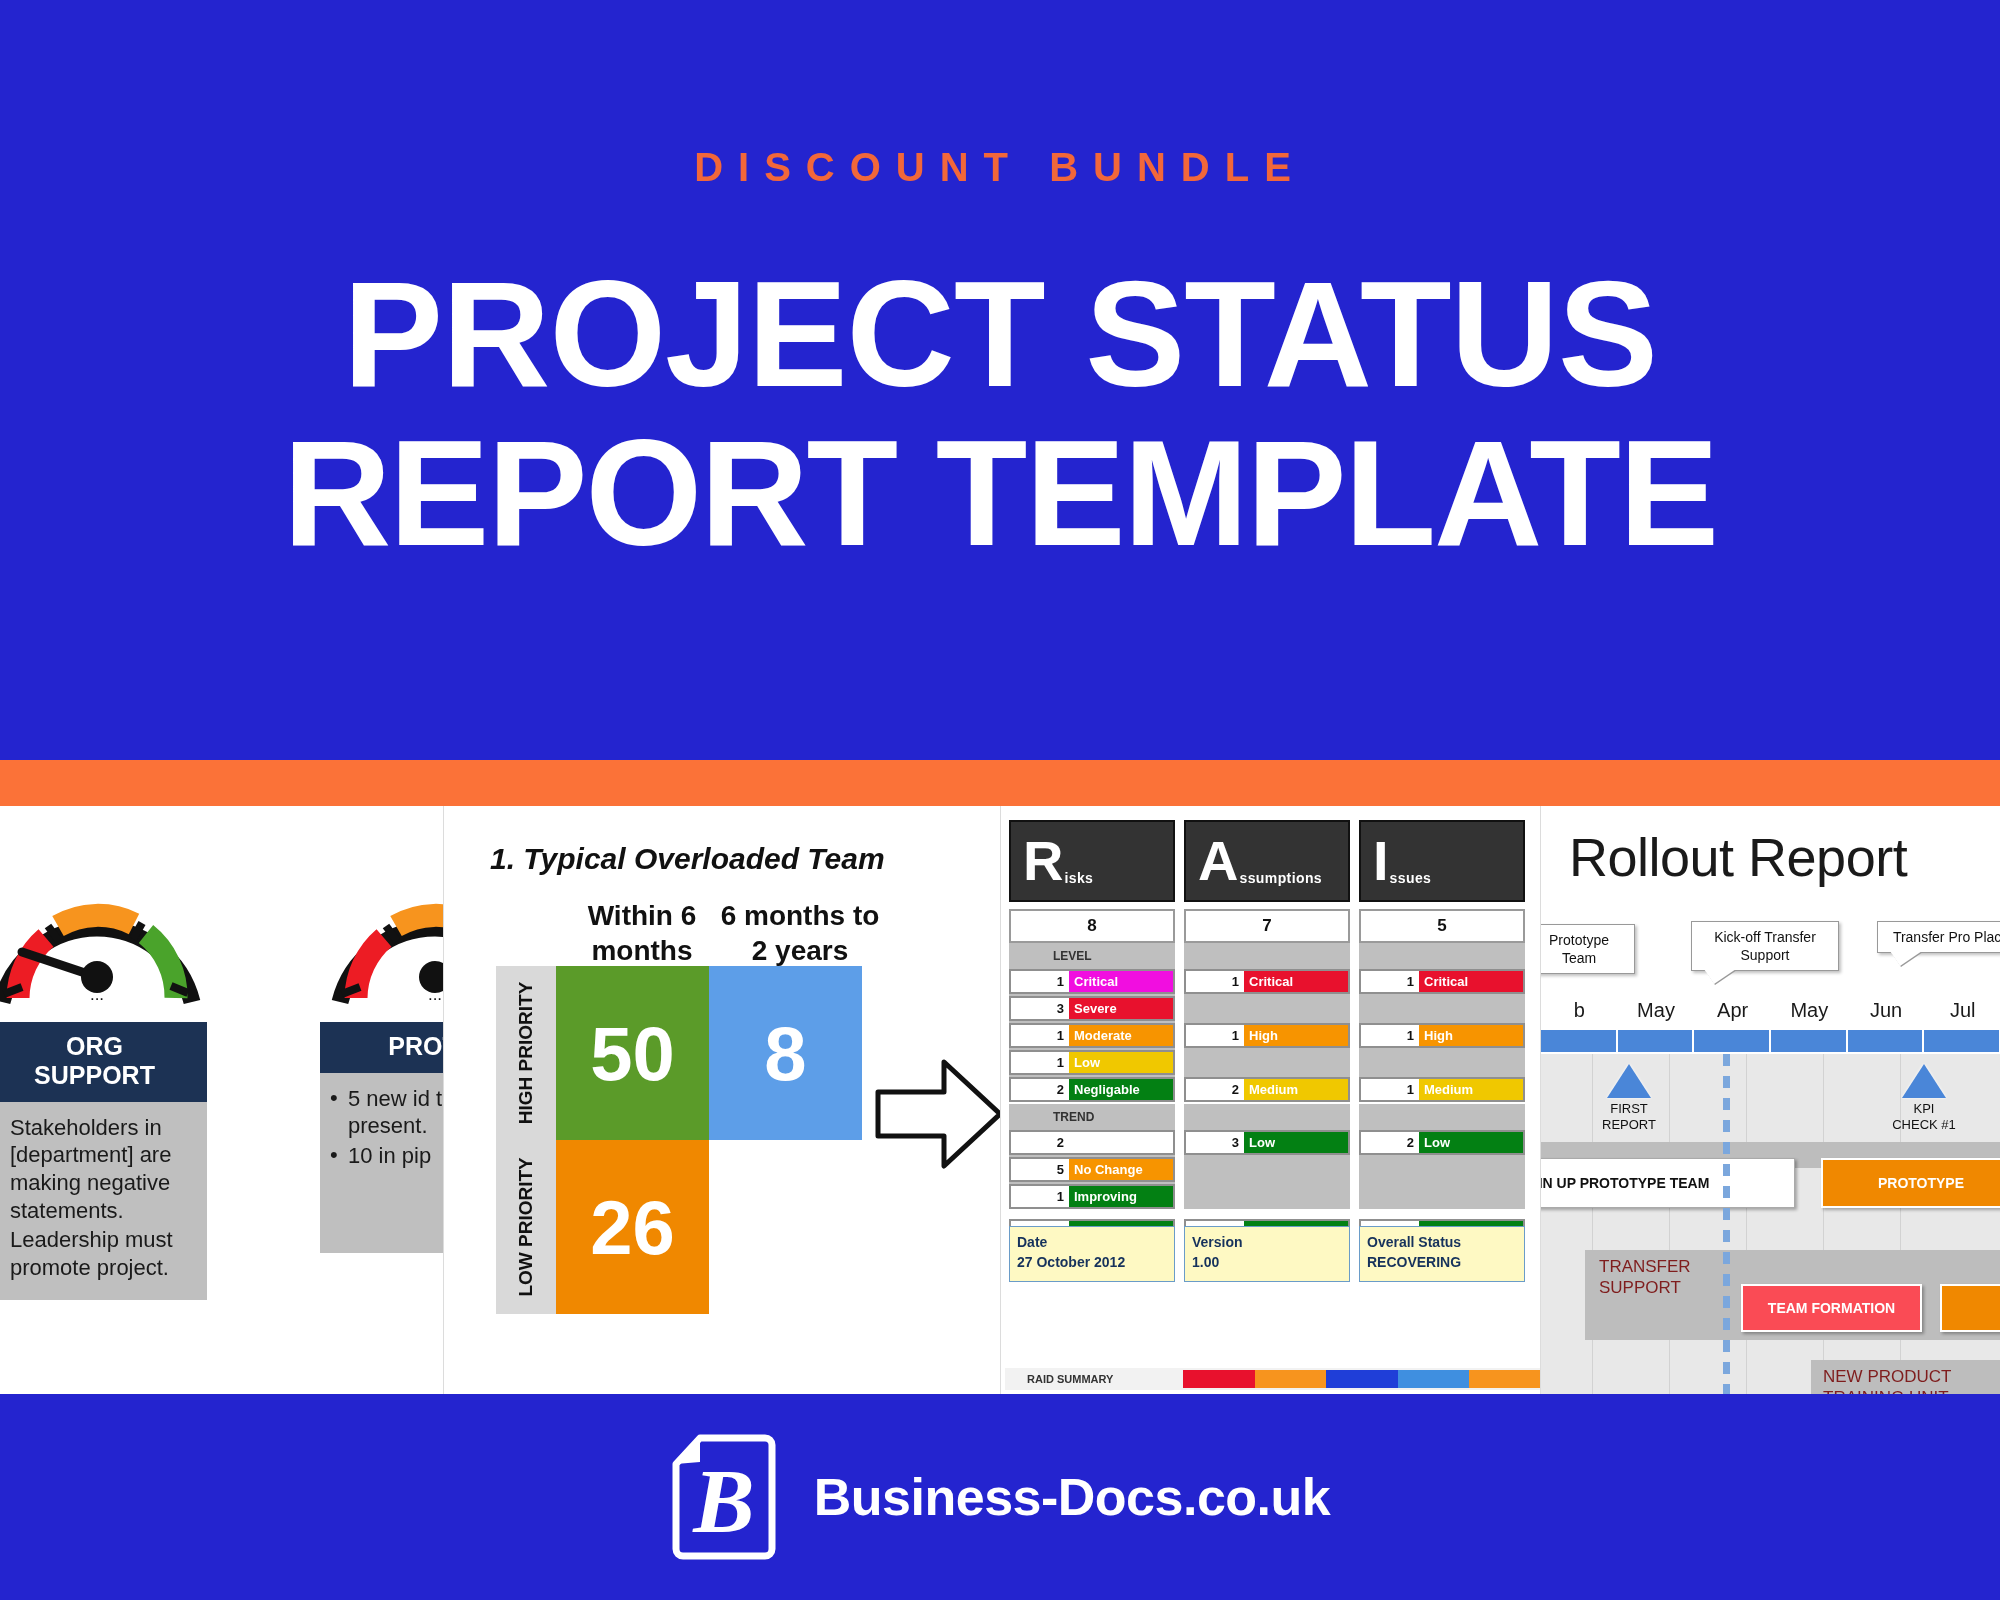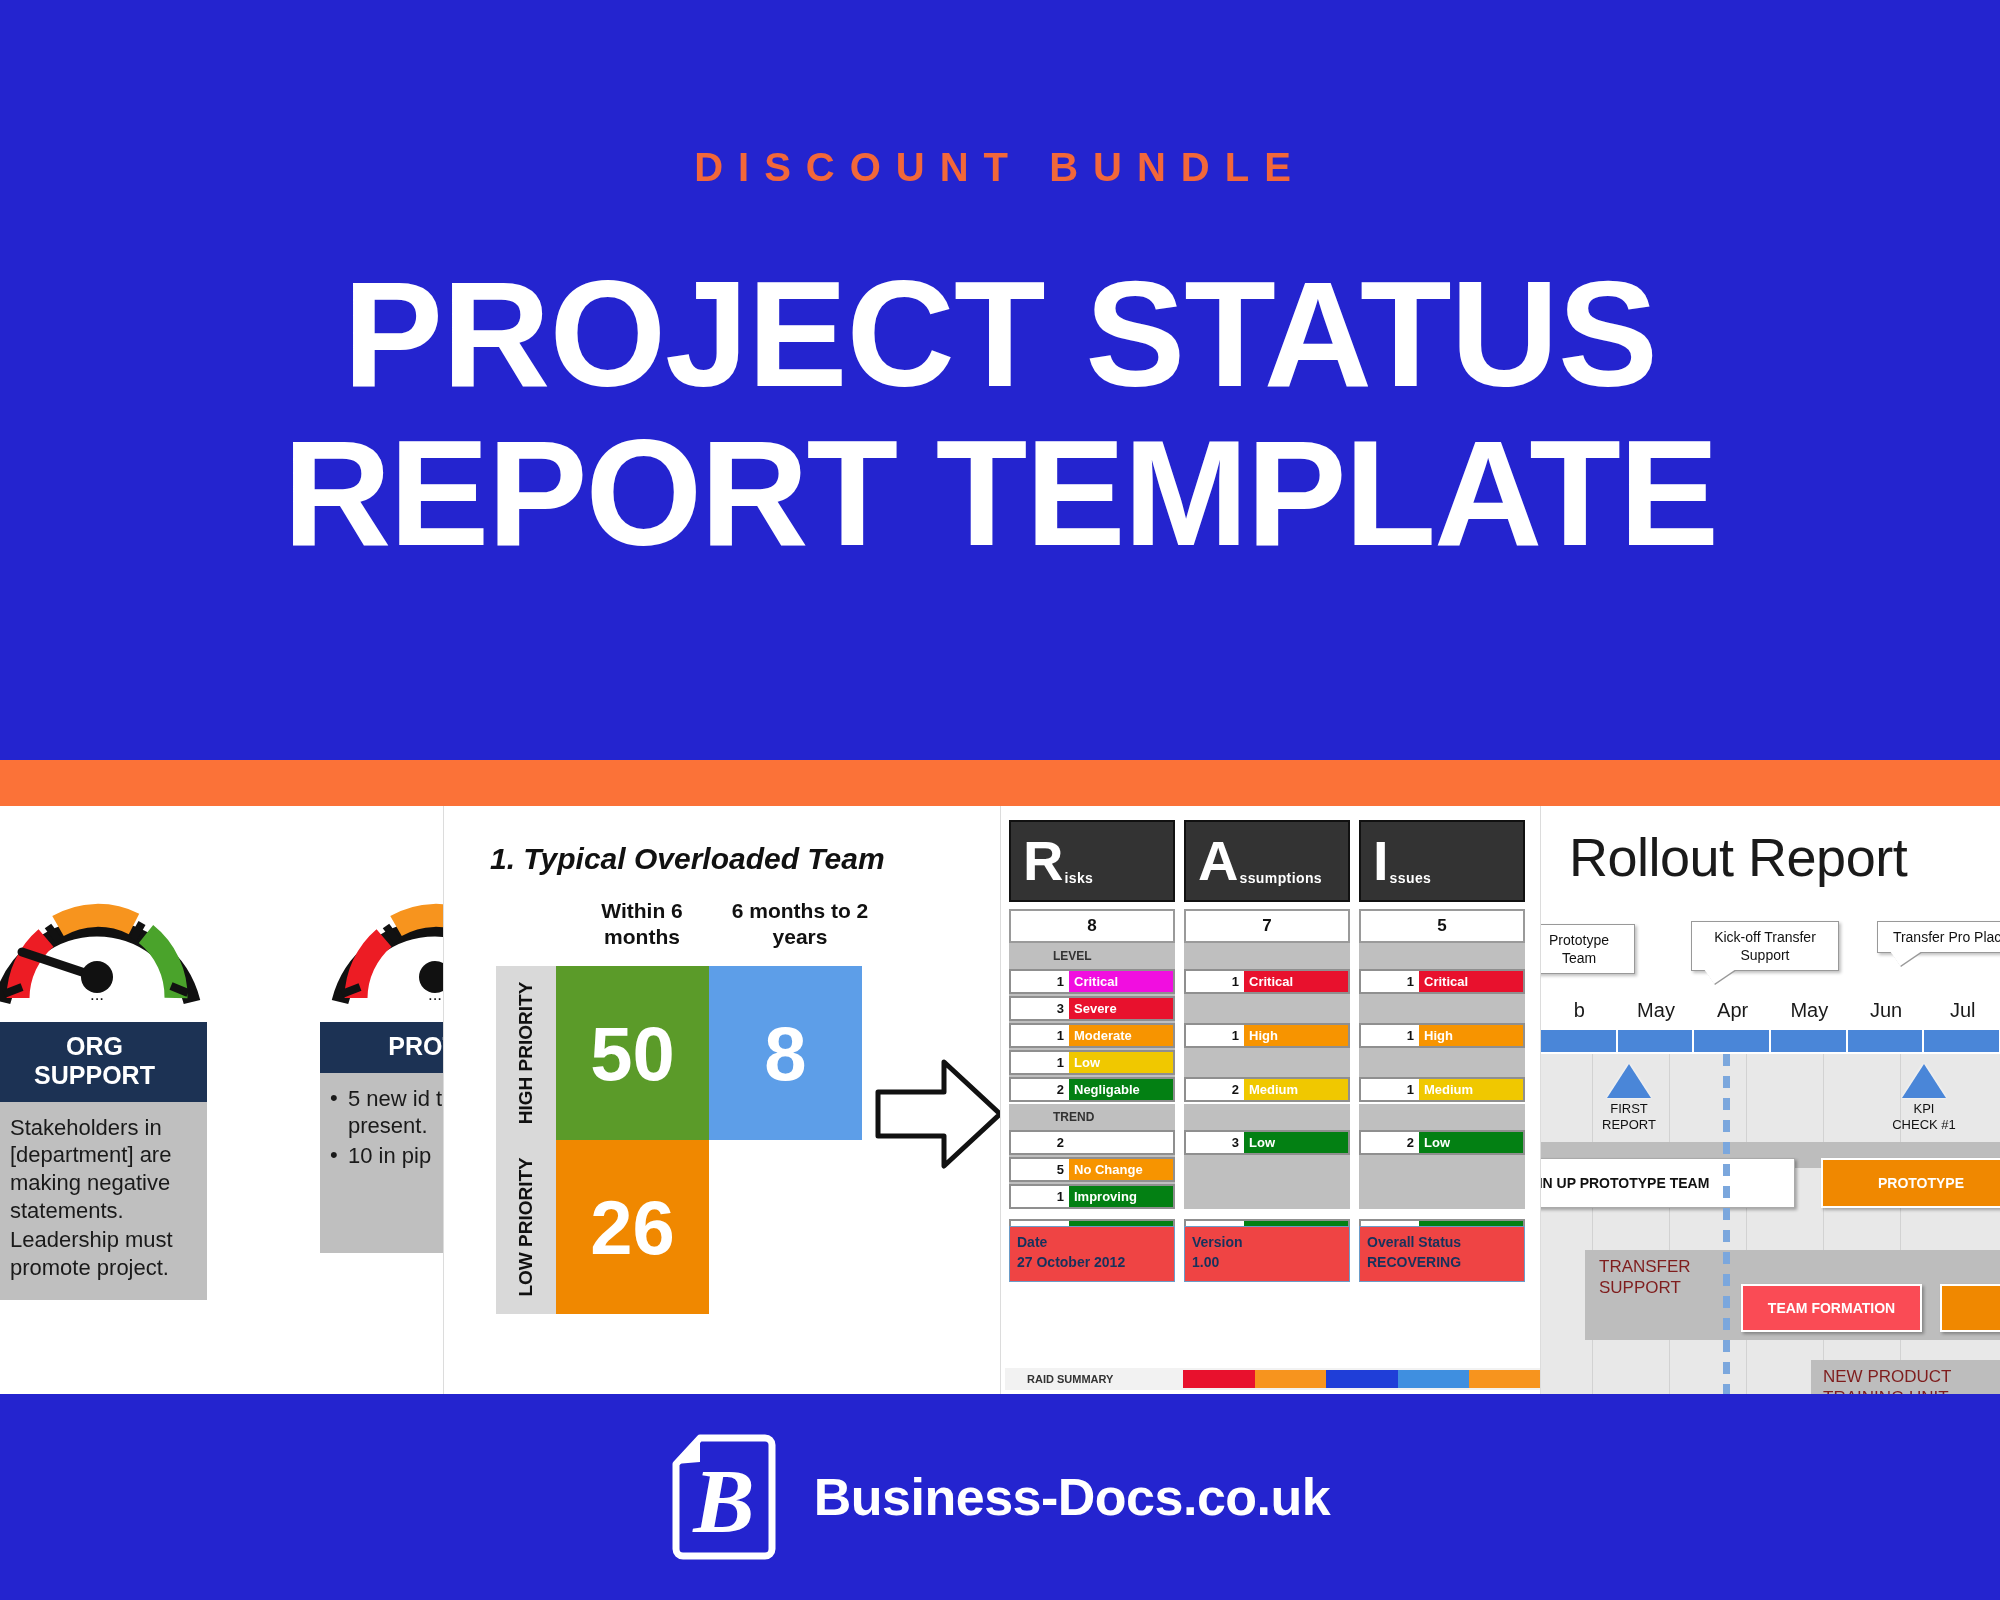--- a/index.html
+++ b/index.html
@@ -45,21 +45,21 @@
     background:#bfbfbf; width:225px; min-height:180px; padding:12px 10px 16px 6px;
     font-size:22px; color:#1a1a1a; line-height:1.26;
   }
   .card-body ul { list-style:none; }
   .card-body li { position:relative; padding-left:22px; margin-bottom:2px; }
   .card-body li:before { content:"\2022"; position:absolute; left:4px; top:-1px; font-size:22px; }
 
   
   .p-matrix { position:absolute; left:443px; top:0; width:557px; height:588px; background:#fff; overflow:hidden; border-left:1px solid #dcdcdc; }
   .mx-title { position:absolute; left:46px; top:36px; font-size:30px; font-style:italic; font-weight:bold; color:#111; white-space:nowrap;}
-  .mx-colhead { position:absolute; top:92px; font-size:21px; font-weight:bold; color:#111; text-align:center; line-height:1.25; width:160px;}
+  .mx-colhead { position:absolute; top:92px; font-size:28px; font-weight:bold; color:#111; text-align:center; line-height:1.25; width:160px;}
   .mx-colhead.h1 { left:118px; }
   .mx-colhead.h2 { left:276px; }
   .mx-grid { position:absolute; left:52px; top:160px; width:366px; height:348px; display:grid; grid-template-columns:60px 153px 153px; grid-template-rows:174px 174px; }
   .mx-rowlabel { background:#d9d9d9; display:flex; align-items:center; justify-content:center; }
   .mx-rowlabel span { transform:rotate(-90deg); white-space:nowrap; font-size:19px; font-weight:bold; color:#111; line-height:1.15; text-align:center; }
   .mx-cell { display:flex; align-items:center; justify-content:center; color:#fff; font-size:76px; font-weight:bold; }
   .mx-arrow { position:absolute; left:430px; top:248px; }
 
   
   .p-raid { position:absolute; left:1000px; top:0; width:540px; height:588px; background:#fff; overflow:hidden; border-left:1px solid #dcdcdc; }
@@ -75,21 +75,21 @@
   .raid-sectlabel { background:#bfbfbf; height:26px; font-size:12px; font-weight:bold; color:#333; display:flex; align-items:center; padding-left:44px; }
   .raid-rows { background:#bfbfbf; padding:0; }
   .raid-row { display:flex; height:25px; margin-bottom:2px; border:2px solid #8f8f8f; background:#fff; }
   .raid-row .num { width:58px; display:flex; align-items:center; justify-content:flex-end; padding-right:5px; font-size:13px; font-weight:bold; color:#111; }
   .raid-row .lbl { flex:1; display:flex; align-items:center; padding-left:5px; font-size:13px; font-weight:bold; color:#fff; }
   .raid-gap { height:25px; margin-bottom:2px; background:#bfbfbf; }
   .raid-pct { display:flex; height:28px; margin-top:10px; border:2px solid #8f8f8f; background:#fff; }
   .raid-pct .num { width:58px; display:flex; align-items:center; justify-content:flex-end; padding-right:5px; font-size:13px; font-weight:bold; color:#111; }
   .raid-pct .lbl { flex:1; display:flex; align-items:center; padding-left:5px; font-size:13px; font-weight:bold; color:#fff; background:#038013; }
   .raid-foot { position:absolute; left:8px; top:420px; width:530px; display:flex; gap:9px; }
-  .raid-fbox { width:166px; height:56px; background:#ef4444; border:1px solid #6a9cc8; padding:5px 7px; font-size:14px; font-weight:bold; color:#16325c; line-height:1.45; }
+  .raid-fbox { width:166px; height:56px; background:#fef9c3; border:1px solid #6a9cc8; padding:5px 7px; font-size:14px; font-weight:bold; color:#16325c; line-height:1.45; }
   .raid-summary { position:absolute; left:4px; bottom:4px; width:536px; height:22px; display:flex; align-items:center; background:#f2f2f2; font-size:11px; font-weight:bold; color:#333; }
   .raid-summary .ttl { padding-left:22px; width:178px; }
   .rs-seg { height:18px; flex:1; display:flex; align-items:center; justify-content:center; color:#fff; font-size:10px; font-weight:bold; }
 
   
   .p-roll { position:absolute; left:1540px; top:0; width:460px; height:588px; background:#fff; overflow:hidden; border-left:1px solid #dcdcdc; }
   .roll-title { position:absolute; left:28px; top:20px; font-size:54px; color:#1a1a1a; letter-spacing:-.5px; }
   .callout { position:absolute; background:#fff; border:1px solid #999; box-shadow:2px 2px 3px rgba(0,0,0,.25); font-size:14px; color:#111; text-align:center; padding:6px 8px; line-height:1.3; }
   .callout .tail { position:absolute; bottom:-14px; left:12px; width:0; height:0; border-left:10px solid transparent; border-right:22px solid transparent; border-top:15px solid #fff; filter:drop-shadow(1px 1px 0 #999); }
   .months { position:absolute; left:0; top:193px; width:460px; display:flex; font-size:20px; color:#1a1a1a; }

